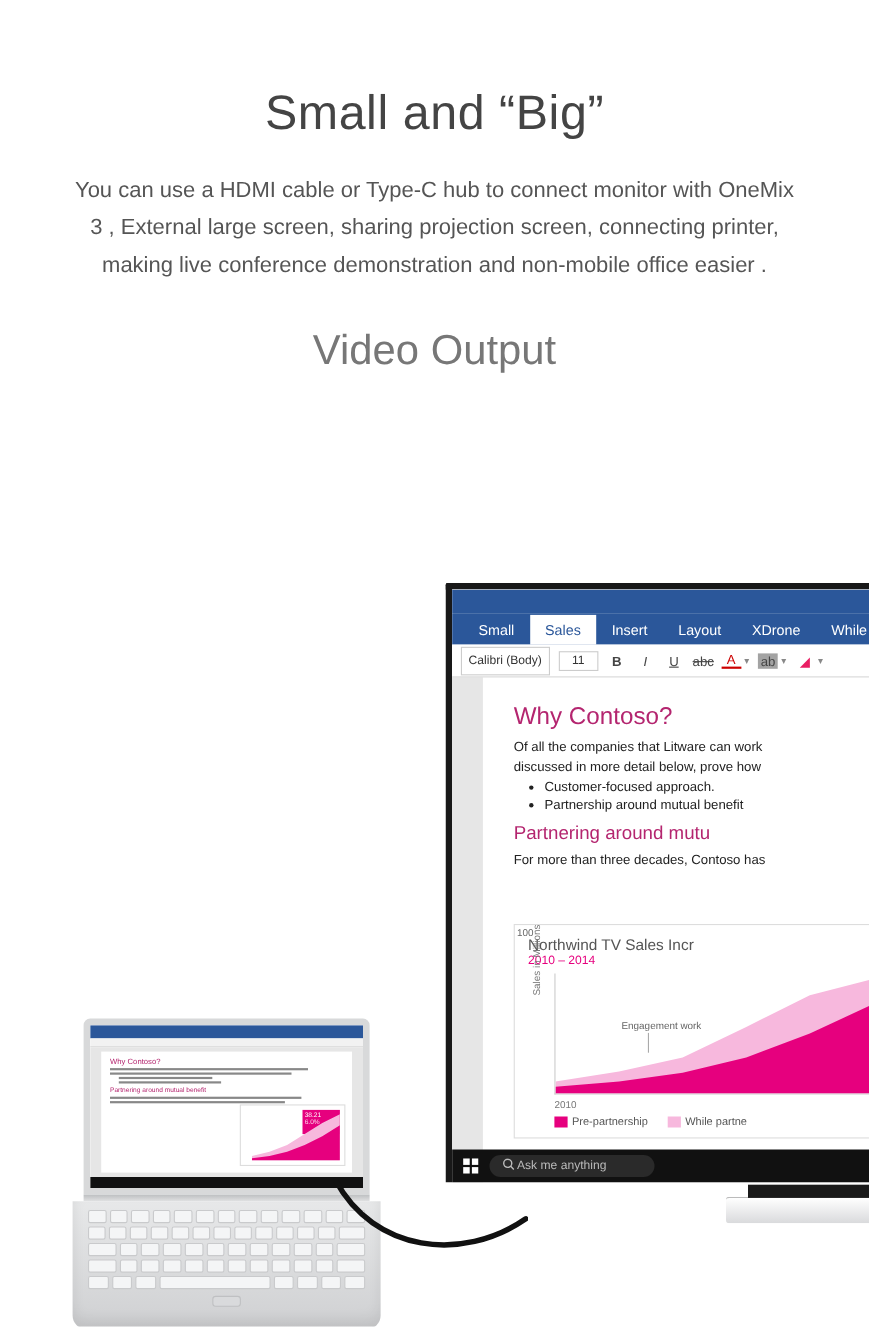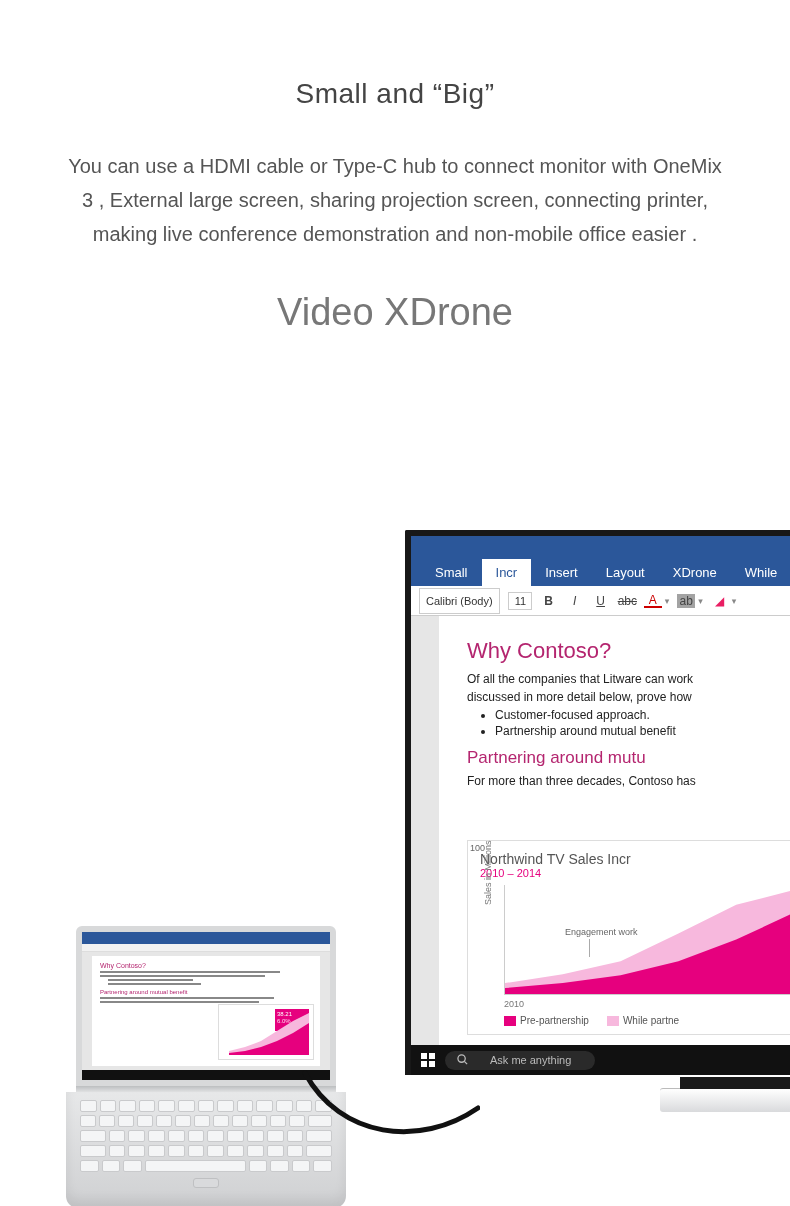--- a/index.html
+++ b/index.html
@@ -10,38 +10,38 @@
     font-family: -apple-system, BlinkMacSystemFont, "Segoe UI", sans-serif;
     overflow: hidden;
     position: relative;
   }
   .marketing-header {
     text-align: center;
     padding-top: 78px;
     color: #444;
   }
   .marketing-title {
-    font-size: 28px;
+    font-size: 44px;
     font-weight: 300;
     color: #444;
     letter-spacing: 0.5px;
   }
   .marketing-subtitle {
     font-size: 34px;
     font-weight: 300;
     color: #444;
     margin-top: 8px;
   }
   .marketing-body {
     font-size: 20px;
     font-weight: 300;
     color: #555;
     line-height: 1.7;
     text-align: center;
-    margin: 39px 60px 0;
+    margin: 28px 60px 0;
   }
   .video-output-label {
     text-align: center;
     font-size: 38px;
     font-weight: 300;
     color: #777;
     margin-top: 40px;
   }
 
   
@@ -71,21 +71,21 @@
   .word-tab {
     padding: 6px 14px; font-size: 13px; color: #fff; cursor: pointer;
   }
   .word-tab.active { background: #fff; color: #2b579a; }
   .word-ribbon {
     height: 30px; background: #fff; border-bottom: 1px solid #ccc;
     display: flex; align-items: center; gap: 8px; padding: 0 8px;
     font-size: 12px; color: #333;
   }
   .rb-font { border: 1px solid #ccc; padding: 6px 6px; font-size: 11px; }
-  .rb-size { border: 1px solid #ccc; padding: 2px 6px; font-size: 11px; width: 24px; text-align: center; }
+  .rb-size { border: 1px solid #ccc; padding: 2px 6px; font-size: 11px; width: 36px; text-align: center; }
   .rb-btn { width: 18px; text-align: center; cursor: pointer; color: #444; }
   .rb-bold { font-weight: bold; }
   .rb-italic { font-style: italic; }
   .rb-under { text-decoration: underline; }
   .rb-strike { text-decoration: line-through; }
   .rb-fontcolor { color: #c00; border-bottom: 2px solid #c00; line-height:1; }
   .rb-highlight { background: #a3a3a3; padding: 0 2px; }
   .rb-eraser { color: #e91e63; }
   .rb-chev { color:#888; font-size:9px; margin-left:-5px;}
   .word-body { flex: 1; background: #e6e6e6; display: flex; }
@@ -118,21 +118,21 @@
   .chart-flag { position:absolute; font-size:9px; color:#666; left:60px; top:42px;}
   .chart-flag::before{content:""; position:absolute; left:24px; top:12px; width:1px; height:18px; background:#aaa;}
 
   .taskbar {
     position: absolute; left: 0; right: 0; bottom: 0; height: 30px;
     background: #111; display: flex; align-items: center; gap: 6px;
     padding: 0 6px; color: #fff;
   }
   .tb-start { width: 22px; height: 22px; display:flex; align-items:center; justify-content:center;}
   .tb-search {
-    display: flex; align-items: center; gap: 22px;
+    display: flex; align-items: center; gap: 2px;
     background: #2a2a2a; border-radius: 12px; padding: 3px 12px;
     font-size: 11px; color: #bbb; flex: 0 0 150px;
   }
   .tb-spacer { flex: 1; }
 
   
   .laptop {
     position: absolute; left: 76px; top: 926px; width: 260px;
   }
   .laptop-screen {
@@ -179,30 +179,30 @@
     background:#1a1a1a;
   }
 </style>
 </head>
 <body>
 
 <div class="marketing-header">
   <div class="marketing-title">Small and  “Big”</div>
 </div>
 <div class="marketing-body">You can use a HDMI cable or Type-C hub to connect monitor with OneMix 3 ,   External large screen, sharing projection screen, connecting printer, making live conference demonstration and non-mobile office easier .</div>
-<div class="video-output-label">Video XDrone</div>
+<div class="video-output-label">Video Output</div>
 
 <div class="monitor">
   <div class="word-window">
     <div class="word-titlebar">
       
     </div>
     <div class="word-tabs">
       <div class="word-tab">Small</div>
-      <div class="word-tab active">Incr</div>
+      <div class="word-tab active">Sales</div>
       <div class="word-tab">Insert</div>
       <div class="word-tab">Layout</div>
       <div class="word-tab">XDrone</div>
       <div class="word-tab">While</div>
     </div>
     <div class="word-ribbon">
       <span class="rb-font">Calibri (Body)</span>
       <span class="rb-size">11</span>
       <span class="rb-btn rb-bold">B</span>
       <span class="rb-btn rb-italic">I</span>

